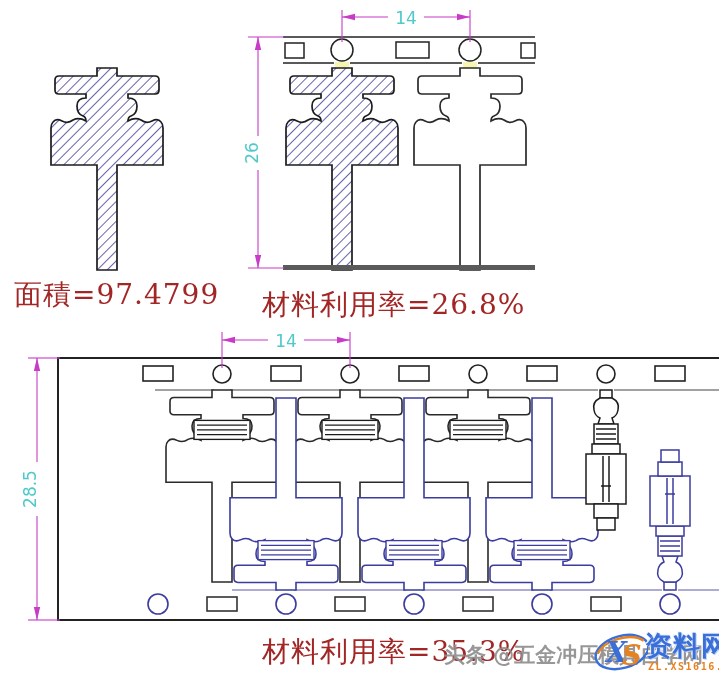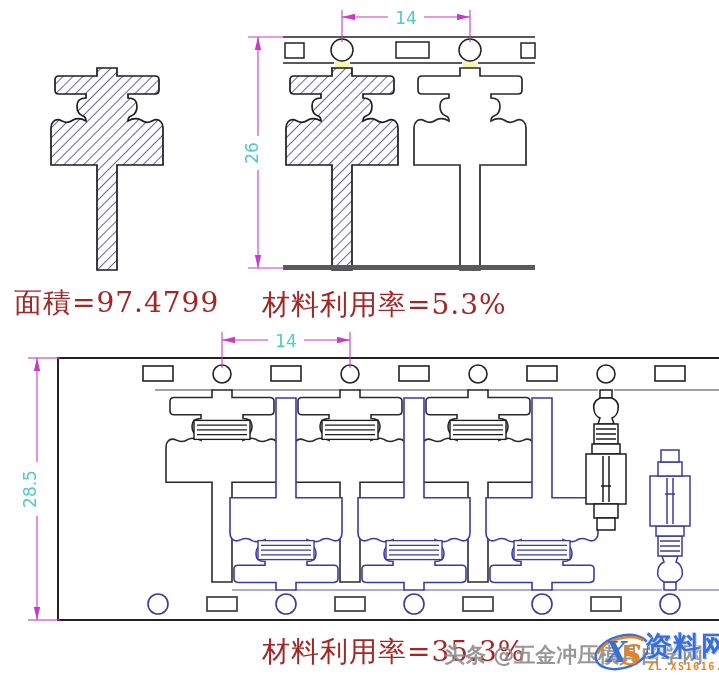--- a/index.html
+++ b/index.html
@@ -196,22 +196,22 @@
     <line x1="28" y1="358" x2="60" y2="358"></line>
     <line x1="28" y1="620" x2="60" y2="620"></line>
     <line x1="37" y1="358" x2="37" y2="462"></line>
     <line x1="37" y1="516" x2="37" y2="620"></line>
     <polygon points="37,358 33.8,371 40.2,371" stroke="none"></polygon>
     <polygon points="37,620 33.8,607 40.2,607" stroke="none"></polygon>
     <text transform="rotate(-90 30 489)" x="30" y="495" text-anchor="middle" class="dimtext" stroke="none">28.5</text>
   </g>
 </svg>
 
-<div class="caption" style="left:14px;top:284px;">面積=97.4799</div>
-<div class="caption" style="left:262px;top:286px;">材料利用率=5.3%</div>
+<div class="caption" style="left:14px;top:276px;">面積=97.4799</div>
+<div class="caption" style="left:262px;top:286px;">材料利用率=26.8%</div>
 <div class="caption" style="left:262px;top:633px;z-index:1;">材料利用率=35.3%</div>
 
 <div class="wm-text">头条 @五金冲压模具自学网</div>
 
 <div class="logo">
   <svg width="60" height="52" class="abs" style="left:0;top:0">
     <g transform="rotate(-16 34 27)">
       <ellipse cx="34" cy="27" rx="27" ry="16" fill="none" stroke="#3a6fd8" stroke-width="2.5"></ellipse>
       <path d="M10,22 A27,16 0 0 1 58,22" fill="none" stroke="#e8821e" stroke-width="2.5"></path>
     </g>

